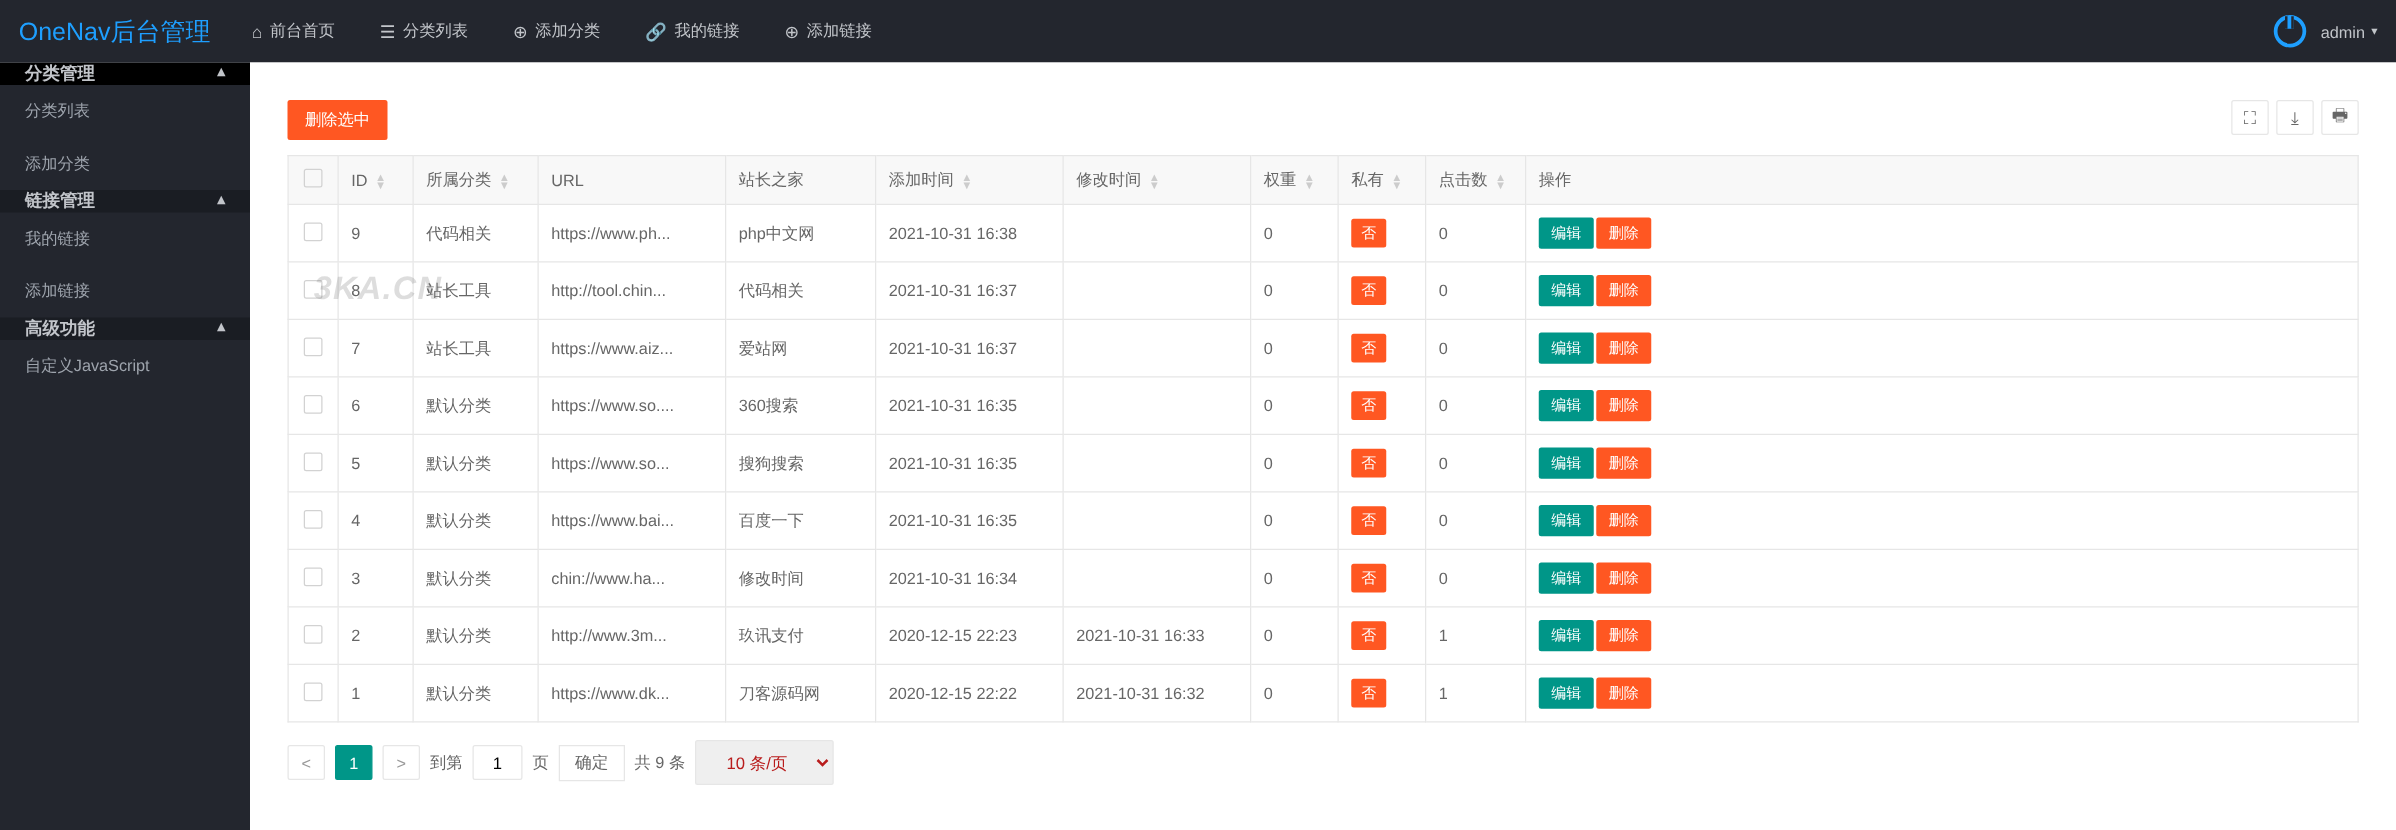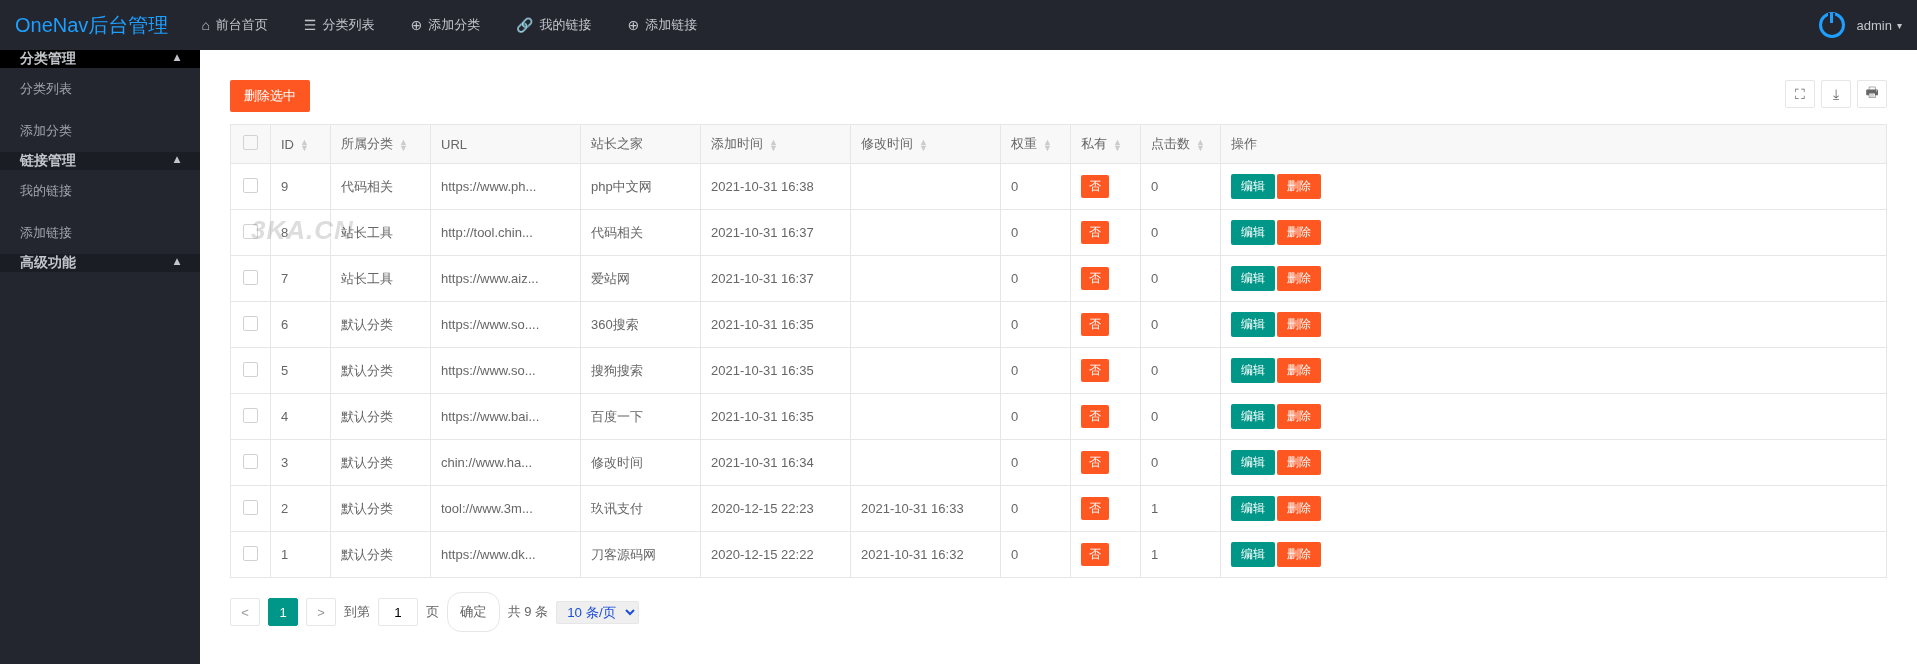--- a/index.html
+++ b/index.html
@@ -42,22 +42,22 @@
 .badge-no { background: #ff5722; color: #fff; padding: 3px 8px; border-radius: 2px; font-size: 12px; display: inline-block; }
 .btn-edit { background: #009688; color: #fff; border: none; padding: 4px 10px; border-radius: 2px; cursor: pointer; font-size: 12px; margin-right: 2px; }
 .btn-del { background: #ff5722; color: #fff; border: none; padding: 4px 10px; border-radius: 2px; cursor: pointer; font-size: 12px; }
 .url-cell { max-width: 150px; overflow: hidden; text-overflow: ellipsis; white-space: nowrap; }
 
 
 .pagination { display: flex; align-items: center; gap: 8px; margin-top: 14px; color: #666; font-size: 13px; }
 .page-btn { width: 30px; height: 28px; border: 1px solid #e6e6e6; display: flex; align-items: center; justify-content: center; cursor: pointer; border-radius: 2px; color: #999; }
 .page-btn.active { background: #009688; color: #fff; border-color: #009688; }
 .page-input { width: 40px; height: 28px; border: 1px solid #e6e6e6; text-align: center; border-radius: 2px; }
-.page-confirm { height: 40px; padding: 0 12px; border: 1px solid #e6e6e6; background: #fff; cursor: pointer; border-radius: 14px; color: #666; }
-.page-select { height: 23px; border: 1px solid #e6e6e6; padding: 0 6px; border-radius: 2px; color: #1d4ed8; }
+.page-confirm { height: 29px; padding: 0 12px; border: 1px solid #e6e6e6; background: #fff; cursor: pointer; border-radius: 0; color: #666; }
+.page-select { height: 36px; border: 1px solid #e6e6e6; padding: 0 20px; border-radius: 2px; color: #b91c1c; }
 
 
 .watermark { position: absolute; top: 215px; left: 251px; font-size: 26px; font-weight: bold; font-style: italic; color: rgba(120,120,120,0.25); pointer-events: none; letter-spacing: 1px; }
 
 .col-check { width: 40px; text-align: center; }
 .col-id { width: 60px; }
 .col-cat { width: 100px; }
 .col-url { width: 150px; }
 .col-title { width: 120px; }
 .col-time { width: 150px; }
@@ -115,20 +115,21 @@
       <span>链接管理</span>
       <span class="side-arrow">▴</span>
     </div>
     <div class="side-item">我的链接</div>
     <div class="side-item">添加链接</div>
 
     <div class="side-group">
       <span>高级功能</span>
       <span class="side-arrow">▴</span>
     </div>
+    <div class="side-item">自定义JavaScript</div>
   </div>
 
   <div class="main">
     <div class="card">
       <div class="toolbar-row">
         <button class="btn-danger">删除选中</button>
         <div class="tool-icons">
           <div class="tool-icon">⛶</div>
           <div class="tool-icon">⤓</div>
           <div class="tool-icon">🖶</div>
@@ -261,21 +262,21 @@
               <td></td>
               <td>0</td>
               <td><span class="badge-no">否</span></td>
               <td>0</td>
               <td><button class="btn-edit">编辑</button><button class="btn-del">删除</button></td>
             </tr>
             <tr>
               <td class="col-check"><span class="cb"></span></td>
               <td>2</td>
               <td>默认分类</td>
-              <td class="url-cell">tool://www.3m...</td>
+              <td class="url-cell">http://www.3m...</td>
               <td>玖讯支付</td>
               <td>2020-12-15 22:23</td>
               <td>2021-10-31 16:33</td>
               <td>0</td>
               <td><span class="badge-no">否</span></td>
               <td>1</td>
               <td><button class="btn-edit">编辑</button><button class="btn-del">删除</button></td>
             </tr>
             <tr>
               <td class="col-check"><span class="cb"></span></td>

